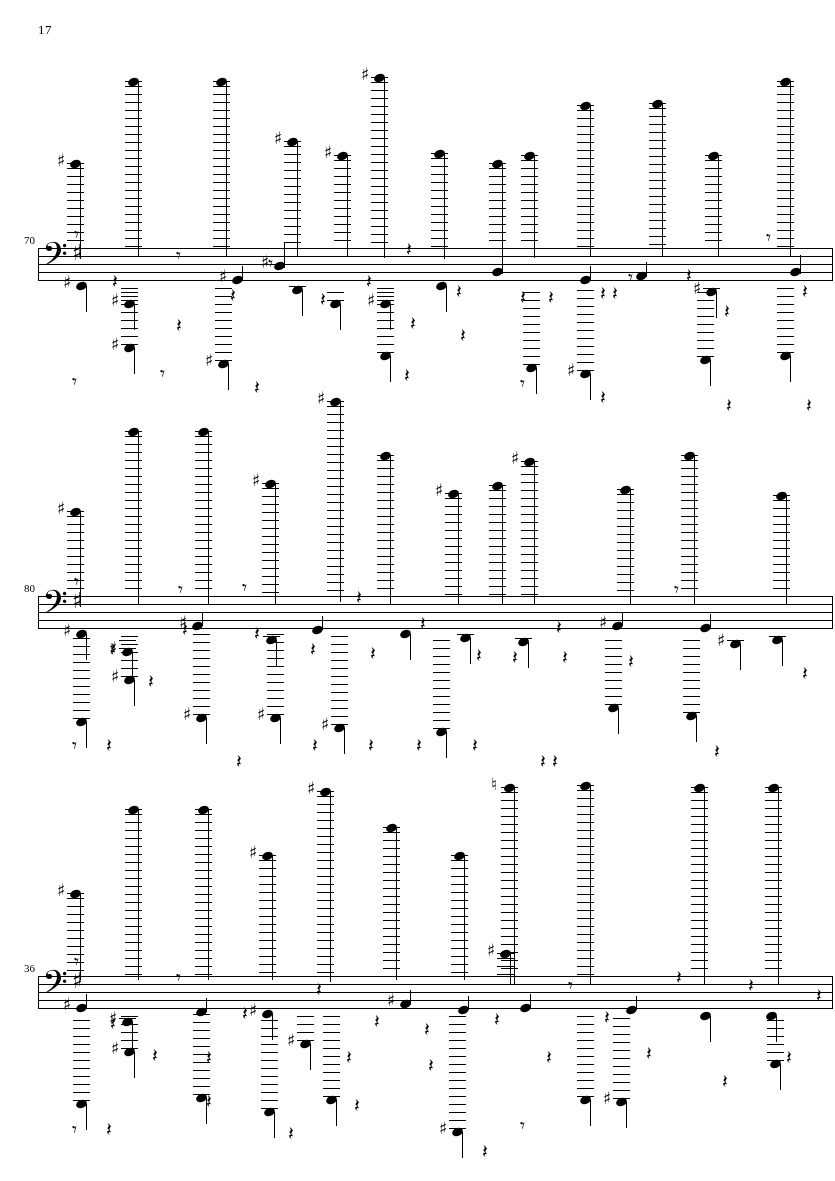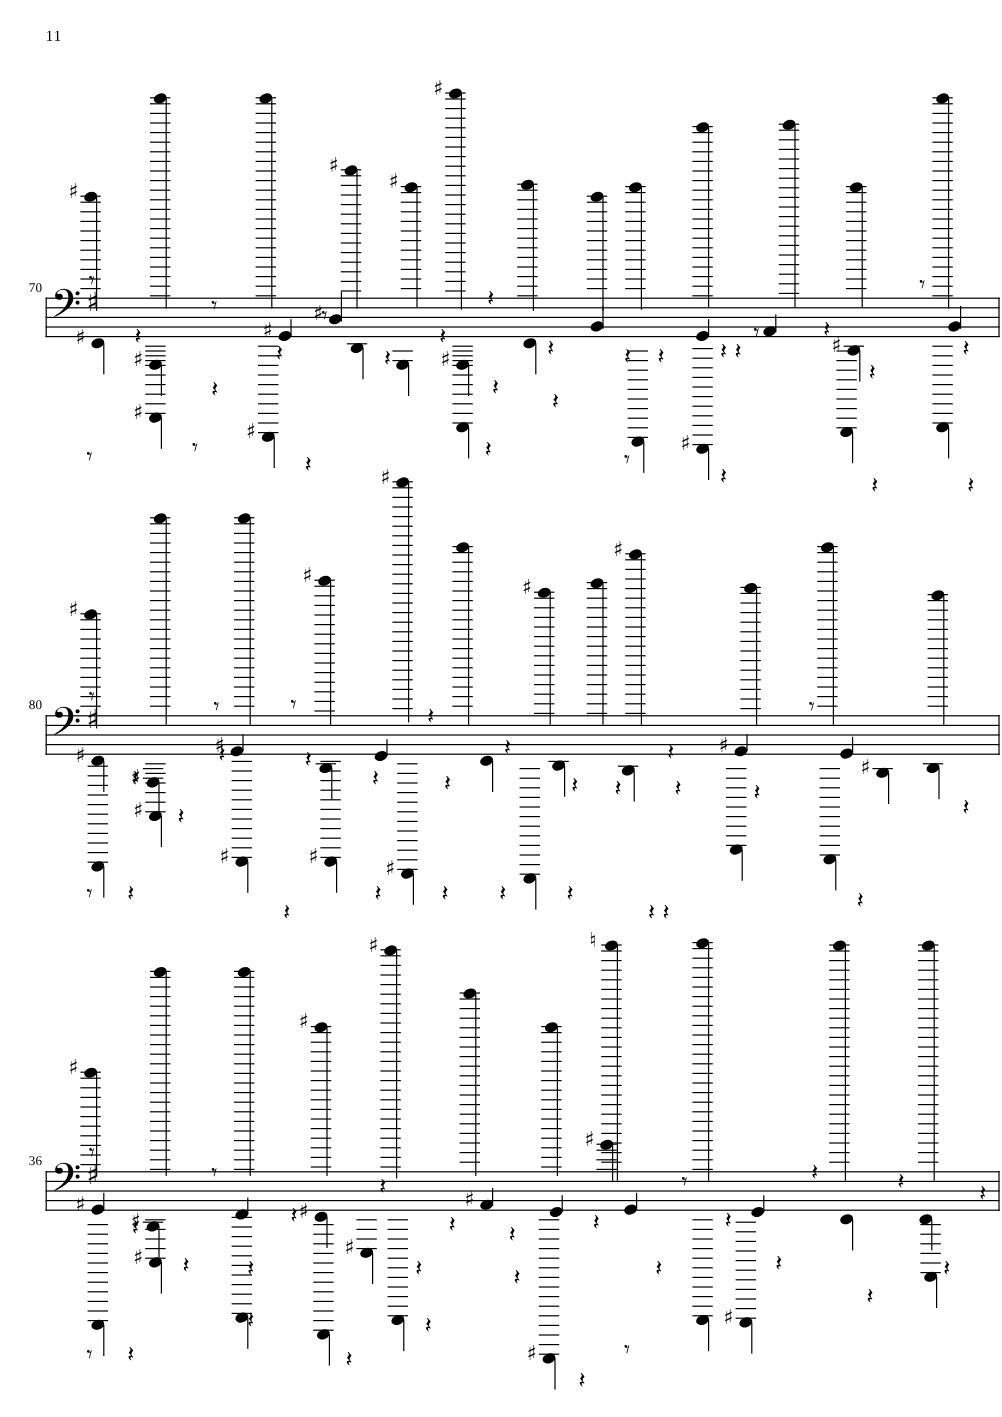--- a/index.html
+++ b/index.html
@@ -29,21 +29,21 @@
   .stem{position:absolute;width:1.4px;background:#000;}
   .ledger{position:absolute;height:1.1px;background:#000;width:17px;background:#000;}
   .acc{position:absolute;font-size:17px;line-height:1;font-family:"DejaVu Sans",sans-serif;}
   .rest{position:absolute;font-size:19px;line-height:1;font-family:"DejaVu Sans",sans-serif;}
 </style>
 </head>
 <body>
 
 <div class="page">
 
-  <div class="page-number">11</div>
+  <div class="page-number">17</div>
 
   <div id="systems-root">
       <div class="system" style="top: 0px;">
         <div class="staff" style="top: 248px;">
           <div class="line"></div>
           <div class="line"></div>
           <div class="line"></div>
           <div class="line"></div>
           <div class="line"></div>
         </div>

